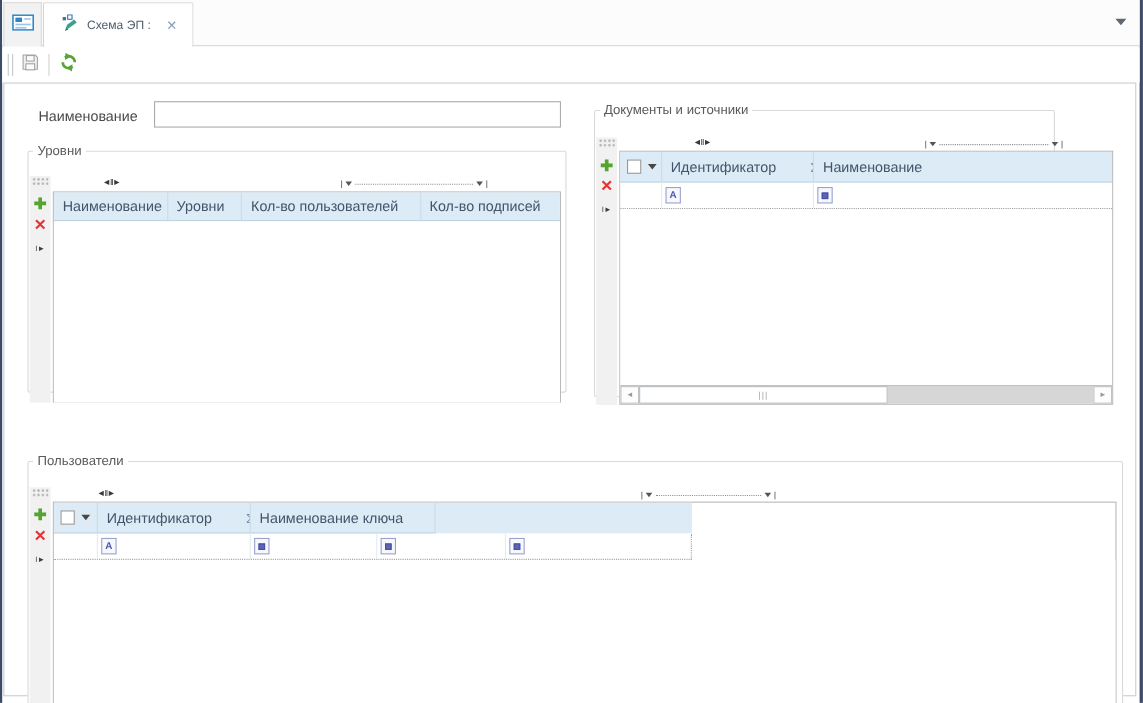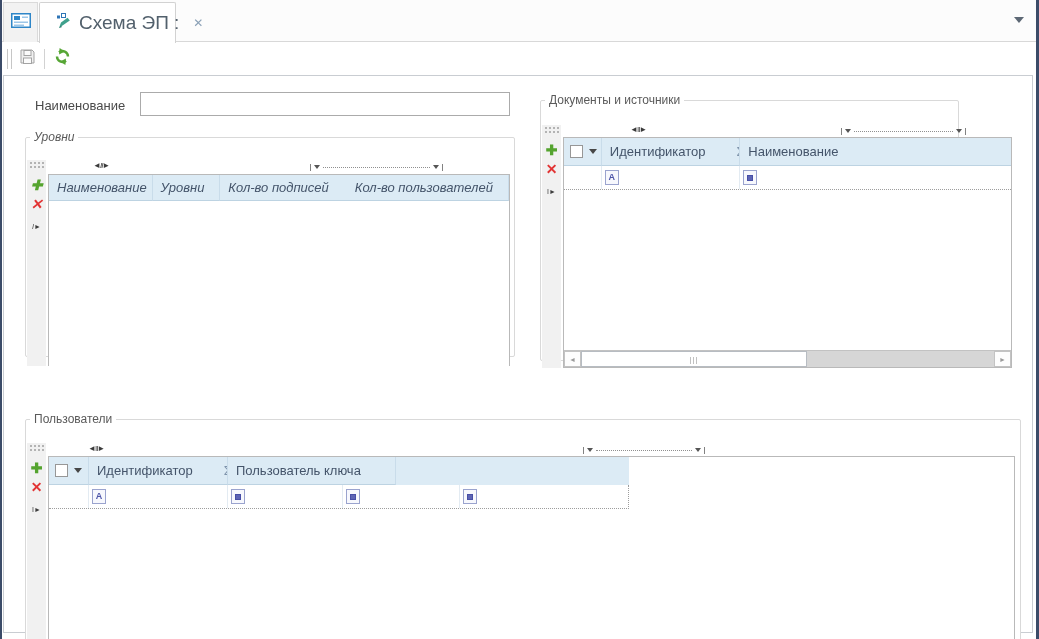--- a/index.html
+++ b/index.html
@@ -8,42 +8,42 @@
 
   .window { position:relative; width:1039px; height:639px; background:#fff; overflow:hidden; }
   .edge { position:absolute; top:0; height:639px; background:#3b4b68; }
   .edge.left { left:0; width:2px; }
   .edge.right { right:0; width:3px; }
 
   
   .tabstrip { position:absolute; left:2px; top:0; width:1034px; height:42px; background:#fcfcfc; border-bottom:1px solid #d8d8d8; z-index:1; }
   .home-tab { position:absolute; left:1px; top:2px; width:35px; height:40px; background:#f2f2f2; border:1px solid #dadada; border-bottom:none; display:flex; align-items:center; justify-content:center; cursor:pointer; }
   .active-tab { position:absolute; left:37px; top:2px; width:137px; height:41px; background:#fff; border:1px solid #d2d2d2; border-bottom:none; border-radius:2px 2px 0 0; display:flex; align-items:center; padding:0 9px 0 16px; z-index:2; }
-  .tab-label { font-size:19px; color:#52606c; margin:0 4px 0 7px; white-space:nowrap; }
+  .tab-label { font-size:11px; color:#52606c; margin:0 4px 0 7px; white-space:nowrap; }
   .tab-close { margin-left:10px; font-size:12px; color:#8aa0b6; cursor:pointer; line-height:1; }
   .overflow-arrow { position:absolute; right:12px; top:17px; width:0; height:0; border-left:5px solid transparent; border-right:5px solid transparent; border-top:6px solid #5d6875; cursor:pointer; }
 
   
   .toolbar { position:absolute; left:2px; top:43px; width:1034px; height:32px; background:#fff; }
   .tgrip { position:absolute; left:5px; top:6px; width:5px; height:20px; border-left:1px solid #c6c6c6; border-right:1px solid #c6c6c6; }
   .tbtn { position:absolute; top:5px; width:21px; height:21px; display:flex; align-items:center; justify-content:center; cursor:pointer; }
   .tbtn.save { left:15px; }
   .tbtn.refresh { left:50px; }
   .tsep { position:absolute; left:42px; top:6px; width:1px; height:20px; background:#d2d2d2; }
 
   
   .content-frame { position:absolute; left:3px; top:75px; width:1030px; height:558px; border:1px solid #c9cdd2; background:#fff; }
 
   .name-label { position:absolute; left:35px; top:98px; font-size:13px; color:#4a4a4a; }
   .name-input { position:absolute; left:140px; top:92px; width:370px; height:24px; border:1px solid #ababab; font-size:13px; padding:0 5px; font-family:"Liberation Sans", sans-serif; outline:none; background:#fff; }
 
   
   fieldset { position:absolute; border:1px solid #d9d9d9; border-radius:2px; background:#fff; }
   legend { font-size:12px; color:#5a5a5a; padding:0 4px; margin-left:4px; }
-  fieldset.levels { left:25px; top:130px; width:490px; height:227px;font-style:italic; }
+  fieldset.levels { left:25px; top:130px; width:490px; height:227px; }
   fieldset.documents { left:540px; top:93px; width:419px; height:268px; }
   fieldset.users { left:25px; top:378px; width:996px; height:242px;margin-top:34px; }
 
   
   .gutter { position:absolute; left:1px; width:19px; background:#f1f1f1; display:flex; flex-direction:column; align-items:center; }
   fieldset.levels .gutter { top:16px; height:206px; }
   fieldset.documents .gutter { top:18px; height:243px; }
   fieldset.users .gutter { top:17px; height:217px; }
   .dots { width:15px; height:8px; margin-top:1px; background-image:radial-gradient(circle,#b3b3b3 1px,rgba(0,0,0,0) 1.2px); background-size:4px 4px; }
   .btn-add { margin-top:9px; font-size:14px; font-weight:bold; color:#55a42f; line-height:14px; cursor:pointer; }
@@ -179,22 +179,22 @@
         <div class="rtri"></div>
         <div class="rline"></div>
         <div class="rtri"></div>
         <div class="rbar"></div>
       </div>
     </div>
     <div class="grid">
       <div class="hdr">
         <div class="hcell" style="width:104px">Наименование</div>
         <div class="hcell" style="width:68px">Уровни</div>
+        <div class="hcell" style="width:163px">Кол-во пользователей</div>
         <div class="hcell last" style="width:127px">Кол-во подписей</div>
-        <div class="hcell" style="width:163px">Кол-во пользователей</div>
       </div>
       <div class="gbody" style="height:165px"></div>
     </div>
   </fieldset>
 
   <fieldset class="documents">
     <legend>Документы и источники</legend>
     <div class="gutter">
       <div class="dots"></div>
       <div class="btn-add">✚</div>
@@ -267,21 +267,21 @@
     <div class="grid">
       <div class="hdr">
         <div class="hcell" style="width:40px;padding-left:6px">
           <span class="cb"></span>
           <span class="cbarrow"></span>
         </div>
         <div class="hcell sum" style="width:139px">
           <span>Идентификатор</span>
           <span class="sigma">Σ</span>
         </div>
-        <div class="hcell" style="width:168px">Пользователь ключа</div>
+        <div class="hcell" style="width:168px">Наименование ключа</div>
       </div>
       <div class="frow">
         <div class="fcell" style="width:40px"></div>
         <div class="fcell" style="width:139px">
           <span class="ficon">
               <span class="glyph">А</span>
             </span>
         </div>
         <div class="fcell" style="width:115px">
           <span class="ficon">

